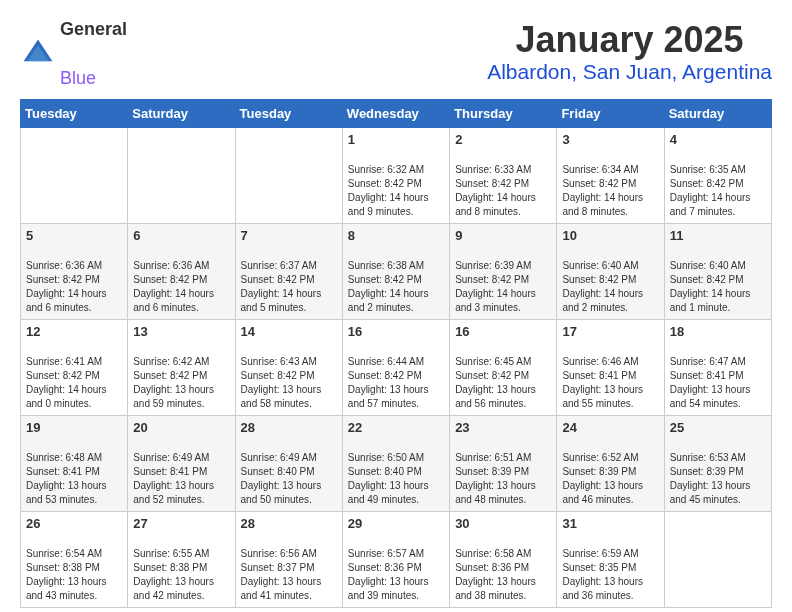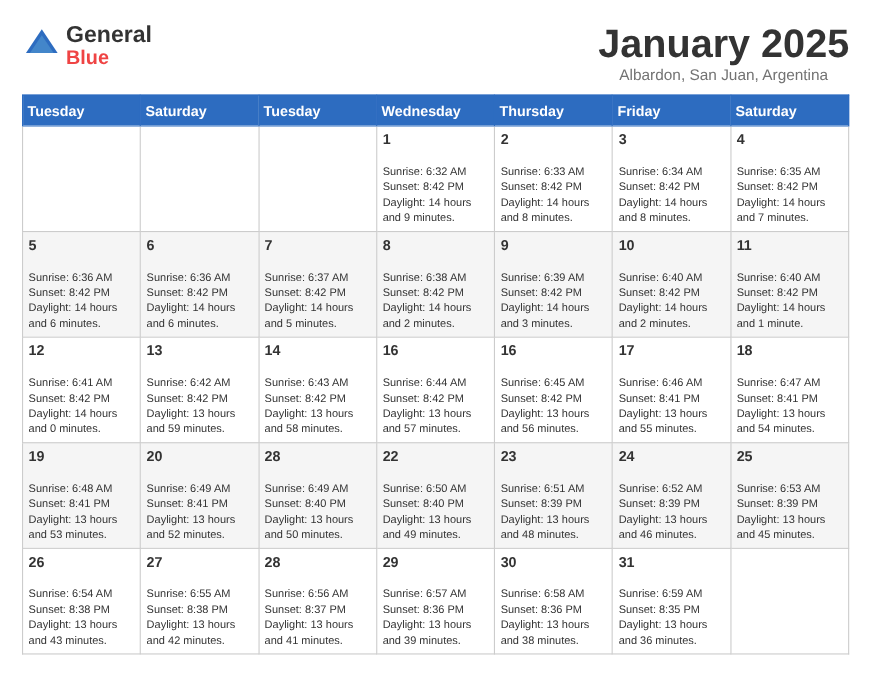--- a/index.html
+++ b/index.html
@@ -23,45 +23,46 @@
       display: flex;
       align-items: center;
       gap: 4px;
     }
     .logo-text {
       display: flex;
       flex-direction: column;
       line-height: 1.1;
     }
     .logo-general {
-      font-size: 21px;
+      font-size: 18px;
       font-weight: bold;
       color: #333;
     }
     .logo-blue {
       font-size: 18px;
-      font-weight: bold;
-      color: #ef4444;
+      font-weight: normal;
+      color: #8b5cf6;
+      margin-top: 29px;
     }
     .logo-icon {
       width: 36px;
       height: 36px;
     }
     .title-block {
       text-align: center;
     }
     .month-title {
       font-size: 36px;
       font-weight: bold;
       color: #333;
       line-height: 1.1;
     }
     .subtitle {
-      font-size: 14px;
-      color: #737373;
+      font-size: 21px;
+      color: #1d4ed8;
     }
     .calendar {
       width: 100%;
       border-collapse: collapse;
       border: 1px solid #ccc;
     }
     .calendar th {
       background-color: #2d6cc0;
       color: #fff;
       font-size: 13px;

